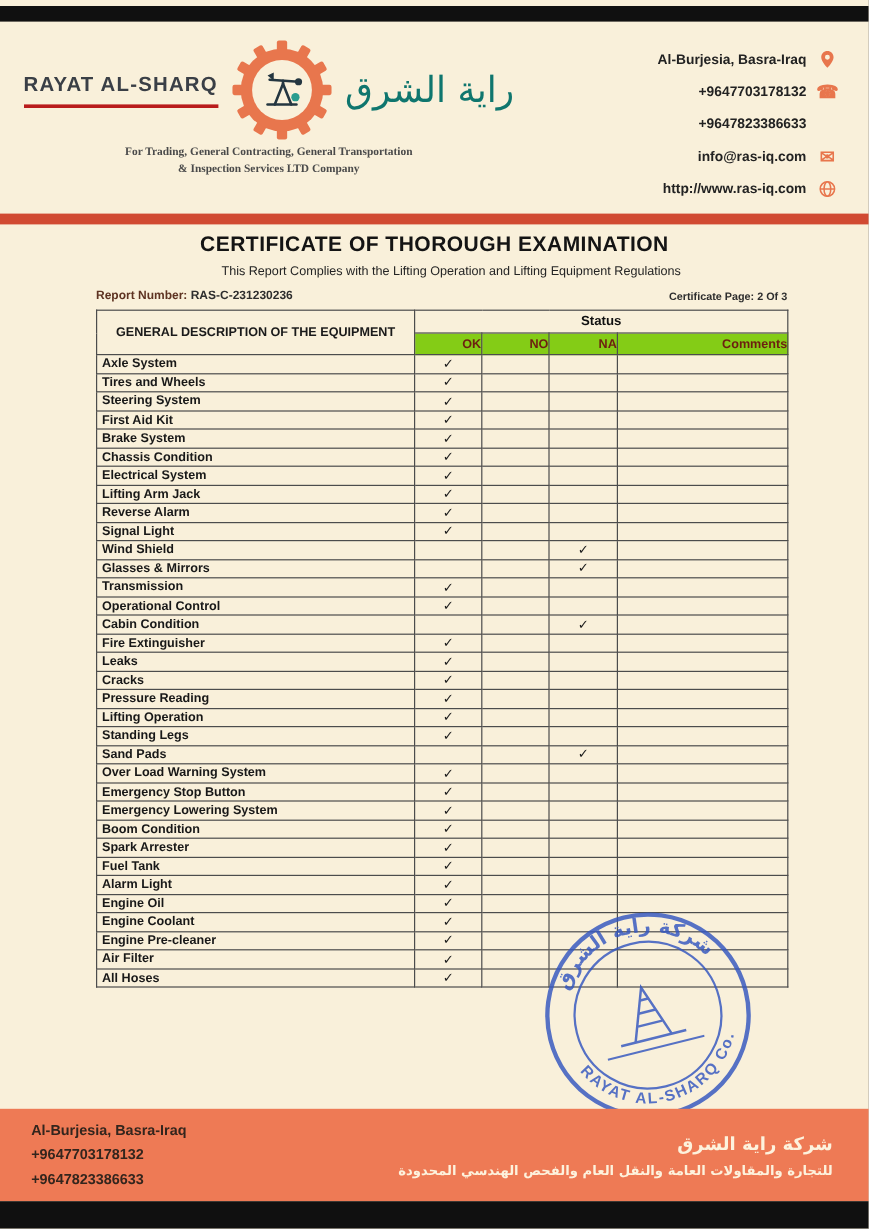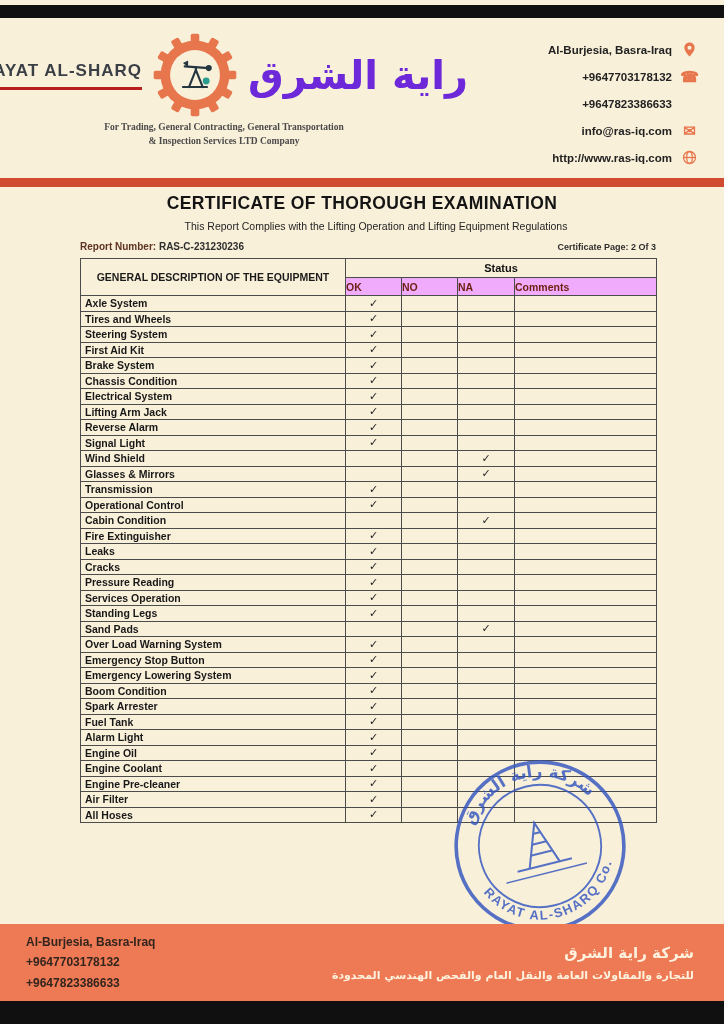--- a/index.html
+++ b/index.html
@@ -23,21 +23,21 @@
   .logo-block { width: 380px; }
   .brand-row { display: flex; align-items: center; justify-content: center; gap: 10px; }
   .company-name-en {
     font-size: 17px; font-weight: bold; letter-spacing: 1px; color: #3a3f46;
     border-bottom: 3px solid #b91c1c; padding-bottom: 6px;
     white-space: nowrap;
   }
   .gear-logo { width: 86px; height: 86px; flex: 0 0 auto; }
   .company-name-ar {
     font-family: "DejaVu Sans", sans-serif; direction: rtl;
-    font-size: 40px; font-weight: bold; color: #6d28d9; white-space: nowrap;
+    font-size: 30px; font-weight: normal; color: #0f766e; white-space: nowrap;
   }
   .tagline { margin-top: 2px; text-align: center; font-size: 9.5px; font-weight: bold; color: #4a4a4a; line-height: 1.5; font-family: Liberation Serif, serif; }
 
   .contact-block { width: 215px; padding-top: 4px; }
   .contact-row {
     display: flex; align-items: center; justify-content: flex-end; gap: 9px;
     height: 27px; font-size: 11.5px; font-weight: bold; color: #222;
     white-space: nowrap;
   }
   .contact-icon { width: 17px; height: 17px; display: inline-flex; align-items: center; justify-content: center; color: #e8764d; font-size: 15px; flex: 0 0 auto; }
@@ -70,22 +70,22 @@
   .col-ok-w { width: 56px; }
   .col-no-w { width: 56px; }
   .col-na-w { width: 57px; }
   .col-com-w { width: 142px; }
   .hdr-equipment {
     font-size: 10.5px; font-weight: bold; color: #1a1a1a; text-align: center;
     padding: 2px 4px; vertical-align: middle;
   }
   .hdr-status { font-size: 11px; font-weight: bold; color: #111; text-align: center; height: 19px; }
   .hdr-cols th {
-    background: #f0abfc; color: #6d1f10; font-size: 10.5px; font-weight: bold;
-    text-align: left; height: 18px;
+    background: #84cc16; color: #6d1f10; font-size: 10.5px; font-weight: bold;
+    text-align: right; height: 18px;
   }
   .eq-table tbody td { height: 15.5px; font-size: 10.5px; padding: 0 4px; }
   .eq-table tbody .cell-label { font-weight: bold; color: #181818; }
   .eq-table tbody .cell-status { text-align: center; color: #1d1d1d; font-size: 11px; }
   .eq-table tbody .cell-comments { color: #1d1d1d; }
 
   
   .stamp {
     position: absolute; left: 452px; top: 758px; width: 176px; height: 176px;
     transform: rotate(-14deg); opacity: .82; pointer-events: none;
@@ -348,21 +348,21 @@
           <td class="cell-comments"></td>
         </tr>
         <tr>
           <td class="cell-label">Pressure Reading</td>
           <td class="cell-status">✓</td>
           <td class="cell-status"></td>
           <td class="cell-status"></td>
           <td class="cell-comments"></td>
         </tr>
         <tr>
-          <td class="cell-label">Services Operation</td>
+          <td class="cell-label">Lifting Operation</td>
           <td class="cell-status">✓</td>
           <td class="cell-status"></td>
           <td class="cell-status"></td>
           <td class="cell-comments"></td>
         </tr>
         <tr>
           <td class="cell-label">Standing Legs</td>
           <td class="cell-status">✓</td>
           <td class="cell-status"></td>
           <td class="cell-status"></td>

